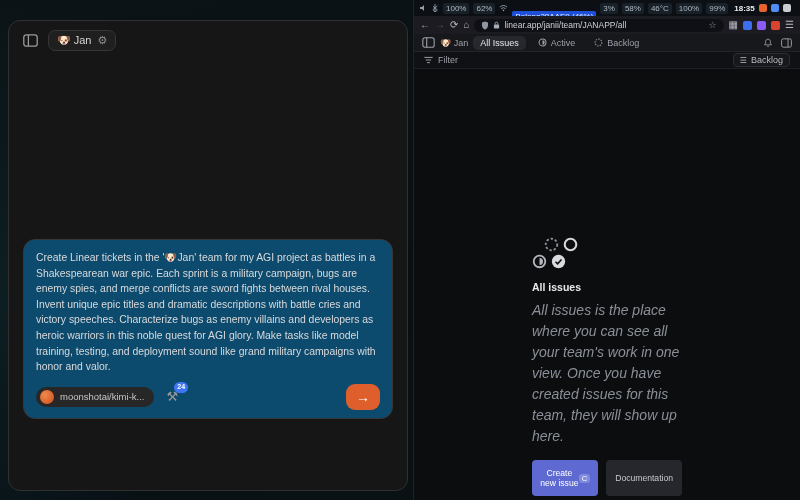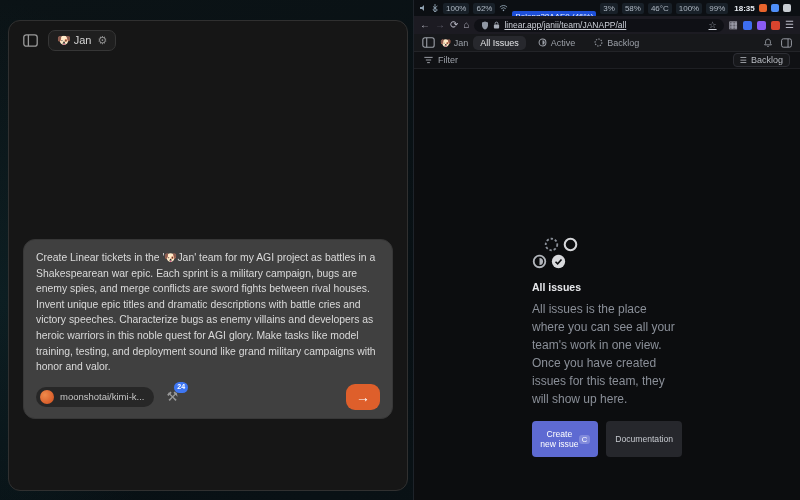--- a/index.html
+++ b/index.html
@@ -30,21 +30,21 @@
     display:flex; align-items:center; gap:6px;
     background:#1f1f1f; border:1px solid #363636; border-radius:7px;
     padding:3px 8px; color:#d4d4d4; font-size:11px; cursor:pointer;
   }
   .team-pill .gear { color:#8f8f8f; font-size:11px; }
   .greeting { position:absolute; top:148px; left:0; right:0; text-align:center; }
   .greeting h1 { font-family:"DejaVu Serif", serif; font-weight:600; font-size:27px; color:#f1eee9; letter-spacing:.2px; }
   .greeting p { margin-top:16px; font-size:12.5px; color:#8f8f8f; }
   .prompt-card {
     position:absolute; left:14px; right:14px; top:218px;
-    background:#404040; border:1px solid #373737; border-radius:12px;
+    background:#0c4a6e; border:1px solid #373737; border-radius:12px;
     padding:10px 12px 8px;
   }
   .prompt-text { font-size:10.4px; line-height:1.5; color:#dadada; }
   .composer-row { display:flex; align-items:center; gap:12px; margin-top:9px; }
   .model-pill {
     display:flex; align-items:center; gap:6px;
     background:#272727; border-radius:14px; padding:3px 10px 3px 4px;
     font-size:9.5px; color:#c6c6c6; cursor:pointer;
   }
   .model-logo { width:14px; height:14px; border-radius:50%;
@@ -79,21 +79,21 @@
 
   .browser-toolbar {
     height:18px; background:#1c1b22; display:flex; align-items:center;
     gap:5px; padding:0 6px; color:#b9b9c6; font-size:10px; flex:0 0 auto;
   }
   .nav-glyph { cursor:pointer; font-size:10px; line-height:1; }
   .nav-glyph.dim { color:#5f5f6b; }
   .url-bar {
     flex:1; height:13px; background:#0f1015; border-radius:7px;
     display:flex; align-items:center; gap:4px; padding:0 7px;
-    font-size:8.5px; color:#ccd0d8; cursor:text;text-decoration:underline;
+    font-size:8.5px; color:#ccd0d8; cursor:text;
   }
   .url-text { flex:1; white-space:nowrap; overflow:hidden; }
   .ext-sq { width:9px; height:9px; border-radius:2px; display:inline-block; cursor:pointer; }
 
   .linear-tabbar {
     height:18px; background:#17181b; display:flex; align-items:center;
     gap:5px; padding:0 8px; font-size:9px; color:#9ca0a8;
     border-bottom:1px solid #232428; flex:0 0 auto;
   }
   .ltab { display:flex; align-items:center; gap:4px; padding:2px 7px; border-radius:5px; cursor:pointer; white-space:nowrap; }
@@ -112,21 +112,21 @@
     border:1px solid #2d2e34; border-radius:4px; padding:1px 6px;
     background:#17181b; color:#b9bcc3; cursor:pointer; font-size:9px;
   }
 
   .linear-content { flex:1; background:#0c0d0f; position:relative; }
   .empty-state { position:absolute; left:50%; top:168px; transform:translateX(-50%); width:150px; }
   .si-rows { display:flex; flex-direction:column; gap:2px; }
   .si-row { display:flex; gap:4px; }
   .si-row.r1 { margin-left:12px; }
   .empty-title { font-size:10.5px; font-weight:bold; color:#e8e9ec; margin-top:12px; }
-  .empty-desc { font-size:12px; color:#8a8f98; line-height:1.5; margin-top:7px; }
+  .empty-desc { font-size:14px; color:#8a8f98; line-height:1.5; margin-top:7px;font-style:italic; }
   .empty-actions { display:flex; gap:8px; margin-top:13px; }
   .btn-primary {
     display:flex; align-items:center; border:none; cursor:pointer;
     background:#5e6ad2; color:#fff; font-size:8.6px; border-radius:4px; padding:3px 8px;
   }
   .kbd { background:rgba(255,255,255,.22); border-radius:3px; padding:0 3px; font-size:7.6px; }
   .btn-secondary {
     border:none; cursor:pointer; background:#26272c; color:#c6c9cf;
     font-size:8.6px; border-radius:4px; padding:13px 9px;
   }

